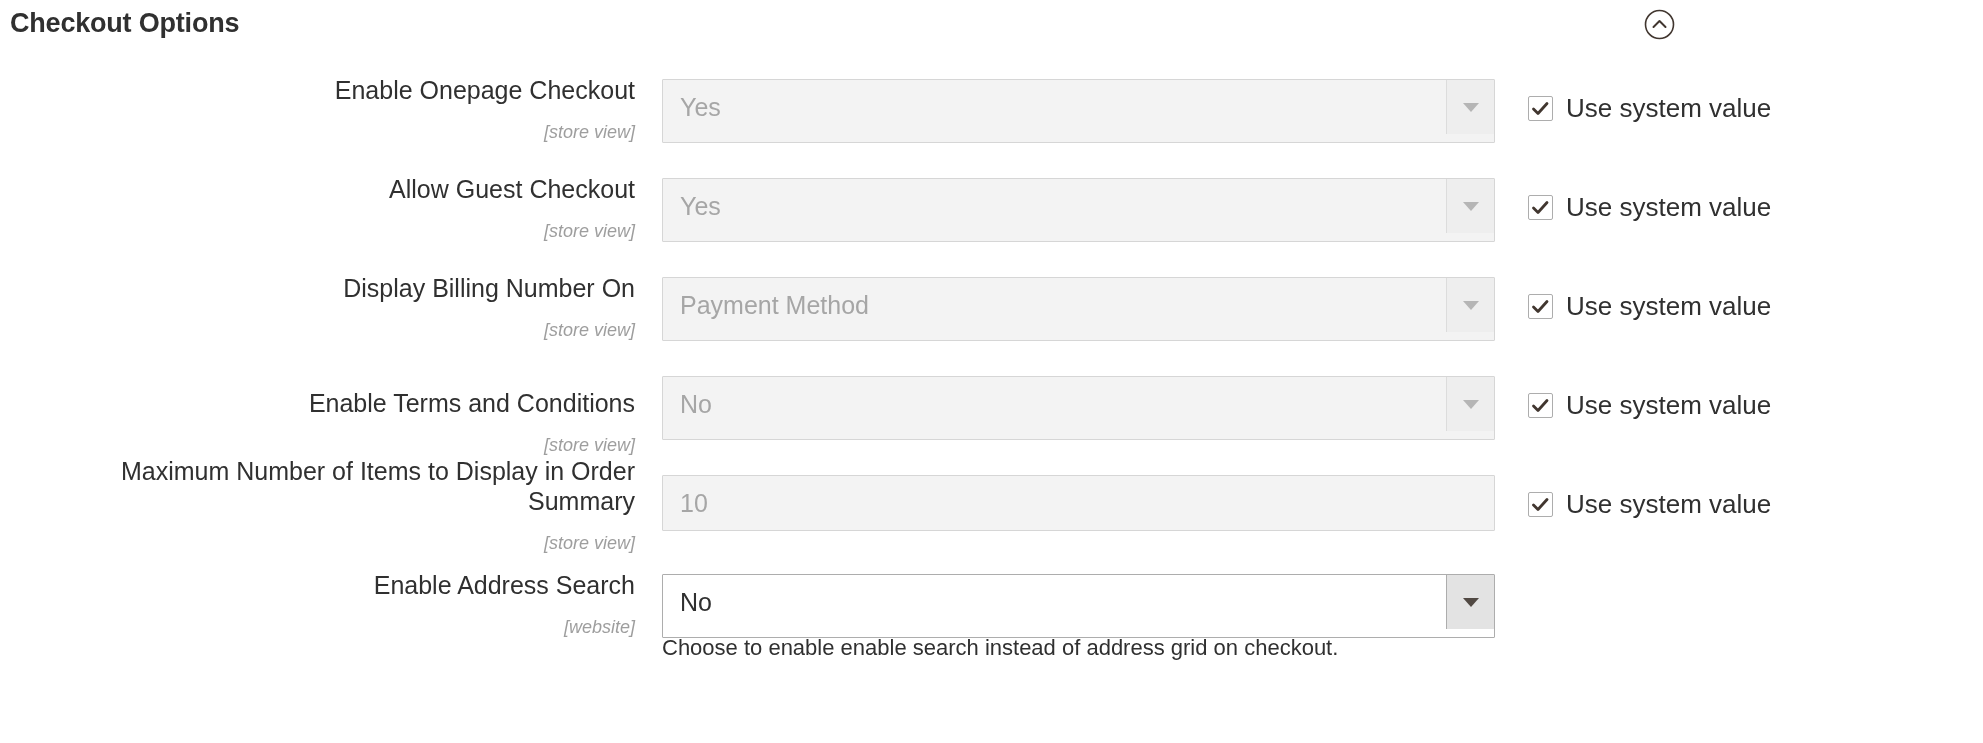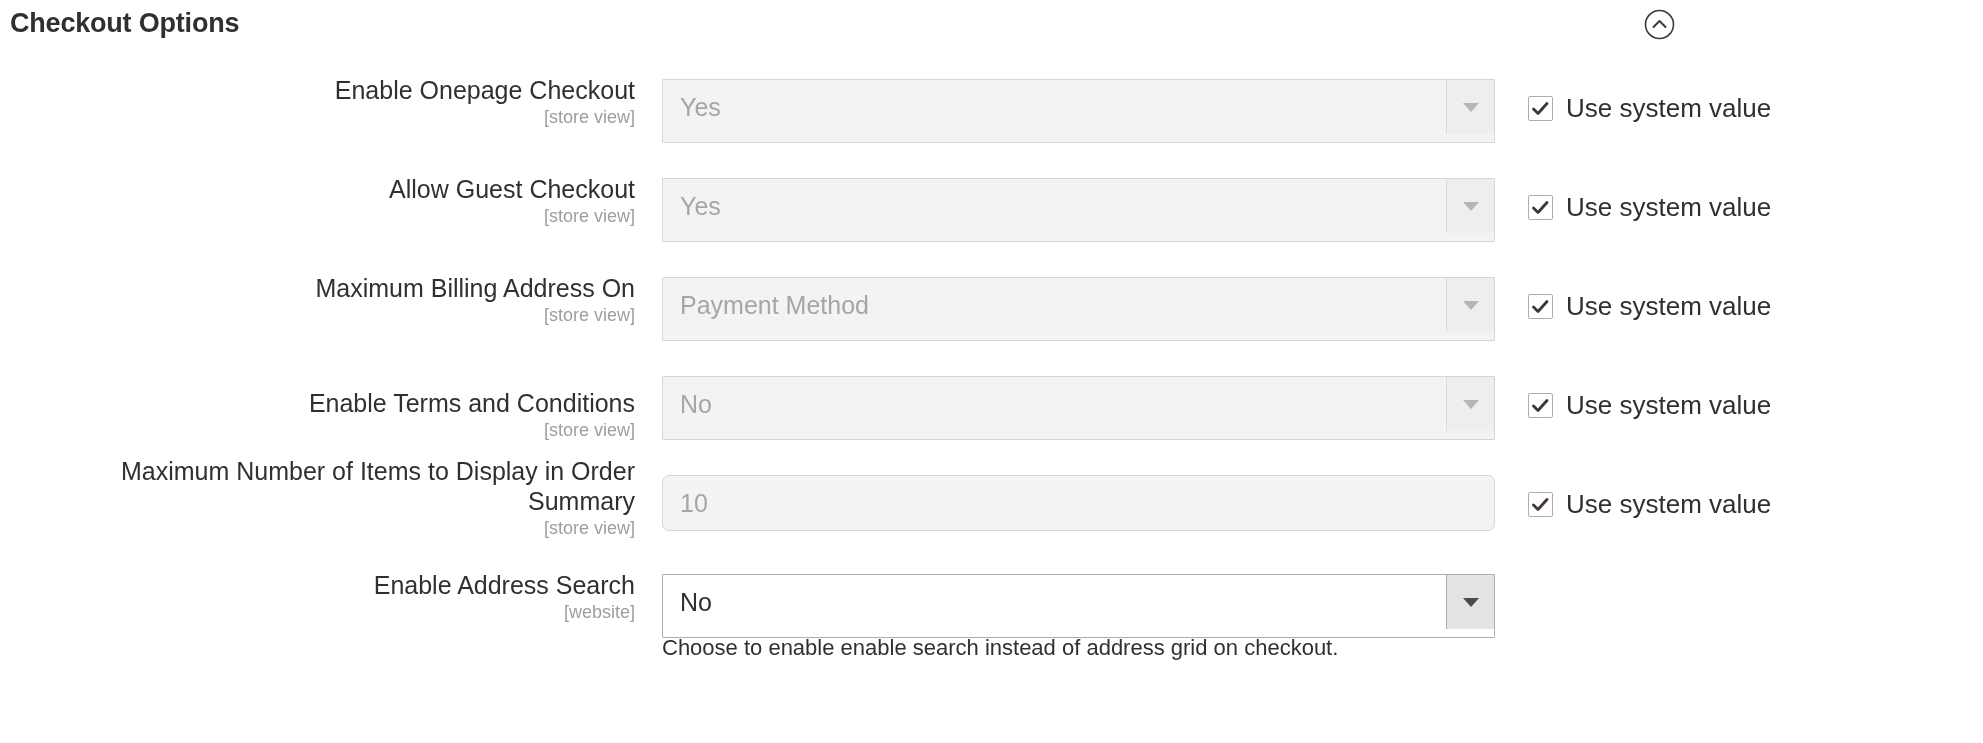--- a/index.html
+++ b/index.html
@@ -75,21 +75,22 @@
     display: block;
     font-size: 25px;
     color: #303030;
     white-space: normal;
   }
   .field-label .label-scope {
     display: block;
     font-size: 18px;
     color: #9e9e9e;
     line-height: 22px;
-    margin-top: 1px;
+    margin-top: 16px;
+    font-style: italic;
   }
 
   
   .field-control {
     position: absolute;
     left: 662px;
     width: 833px;
   }
 
   
@@ -147,21 +148,21 @@
   }
   .select-box.is-active .select-arrow i { border-top-color: #514943; }
 
   
   .text-input {
     position: relative;
     width: 833px;
     height: 56px;
     border: 1px solid #d6d6d6;
     background: #f3f3f3;
-    border-radius: 7px;
+    border-radius: 1px;
   }
   .text-input .input-value {
     position: absolute;
     left: 17px;
     top: 0;
     right: 14px;
     height: 54px;
     line-height: 54px;
     font-size: 25px;
     color: #a6a6a6;
@@ -264,21 +265,21 @@
           <span class="checkbox">
             <svg width="19" height="19" viewBox="0 0 19 19">
               <polyline points="2.5,10 7,14.5 16,4.5" fill="none" stroke="#41362f" stroke-width="2.8" stroke-linecap="round" stroke-linejoin="round"></polyline>
             </svg>
           </span>
           <span class="sv-label">Use system value</span>
         </label>
       </div>
       <div class="field-row">
         <div class="field-label" style="top:17px">
-          <span class="label-text">Maximum Billing Address On</span>
+          <span class="label-text">Display Billing Number On</span>
           <span class="label-scope">[store view]</span>
         </div>
         <div class="field-control" style="top:21px">
           <div class="select-box">
             <span class="select-value">Payment Method</span>
             <span class="select-arrow">
               <i></i>
             </span>
           </div>
         </div>

